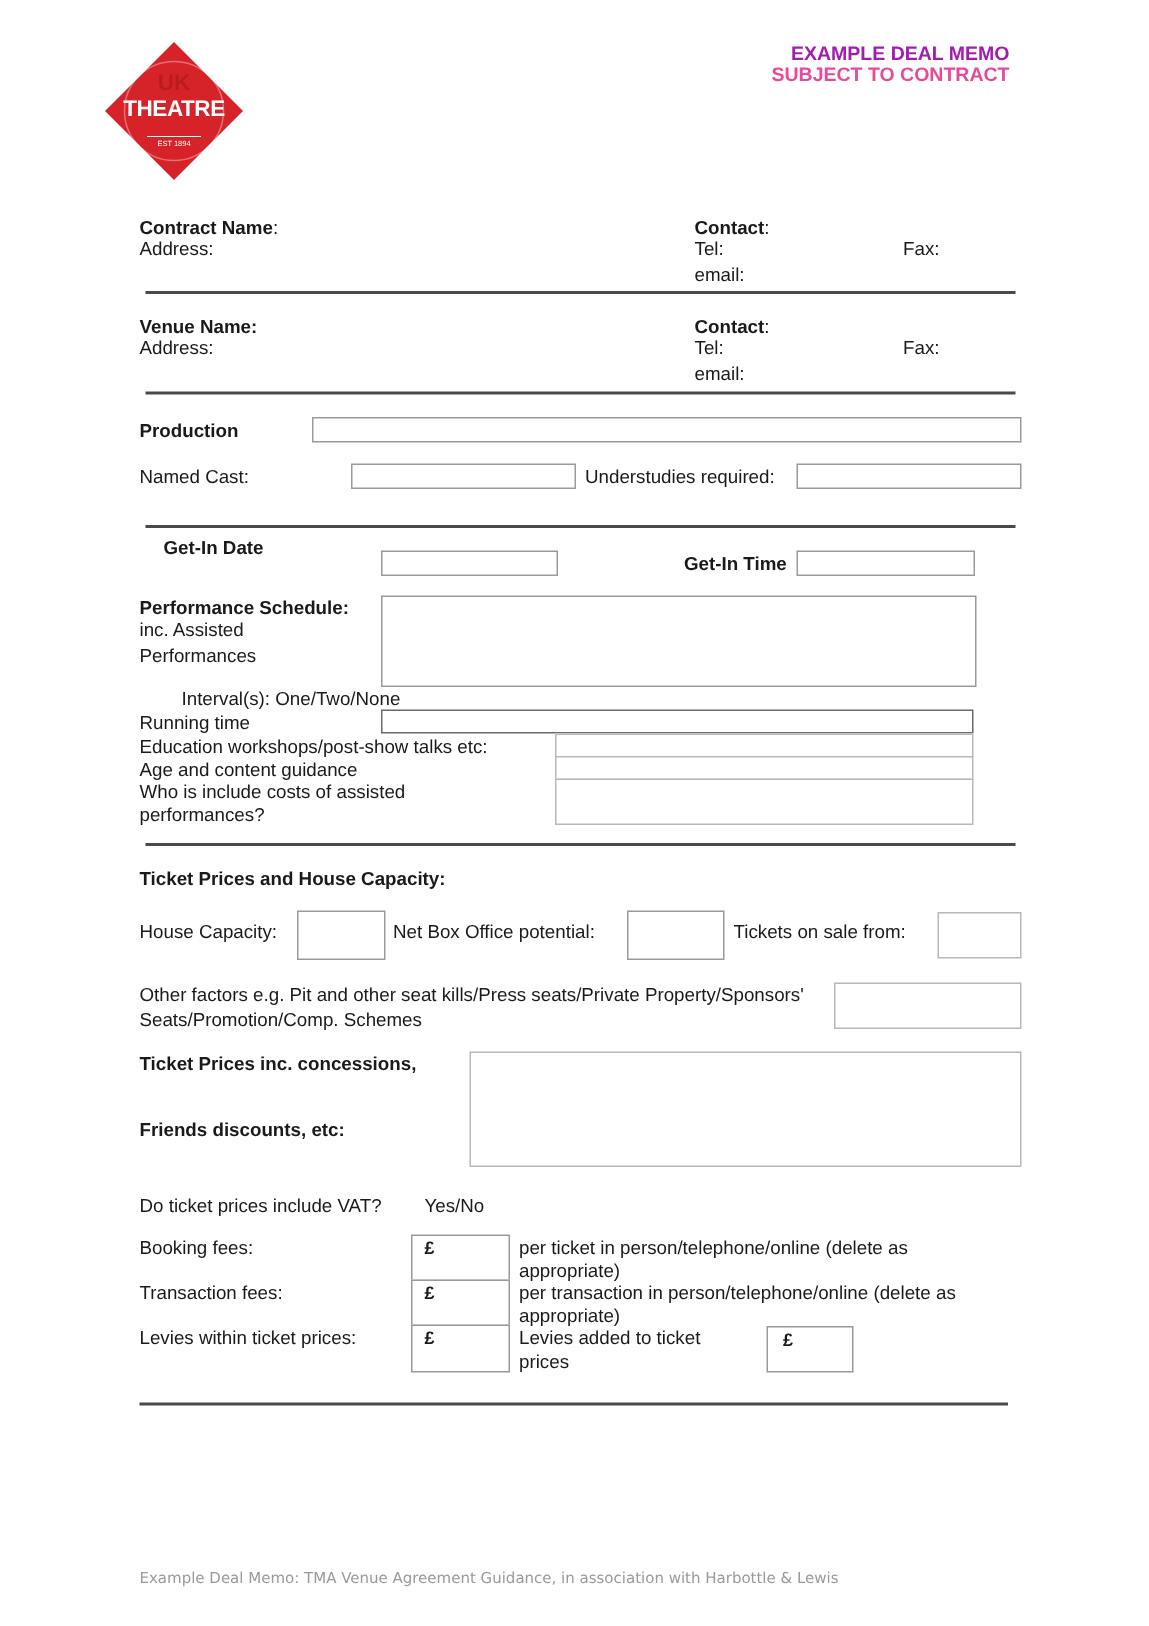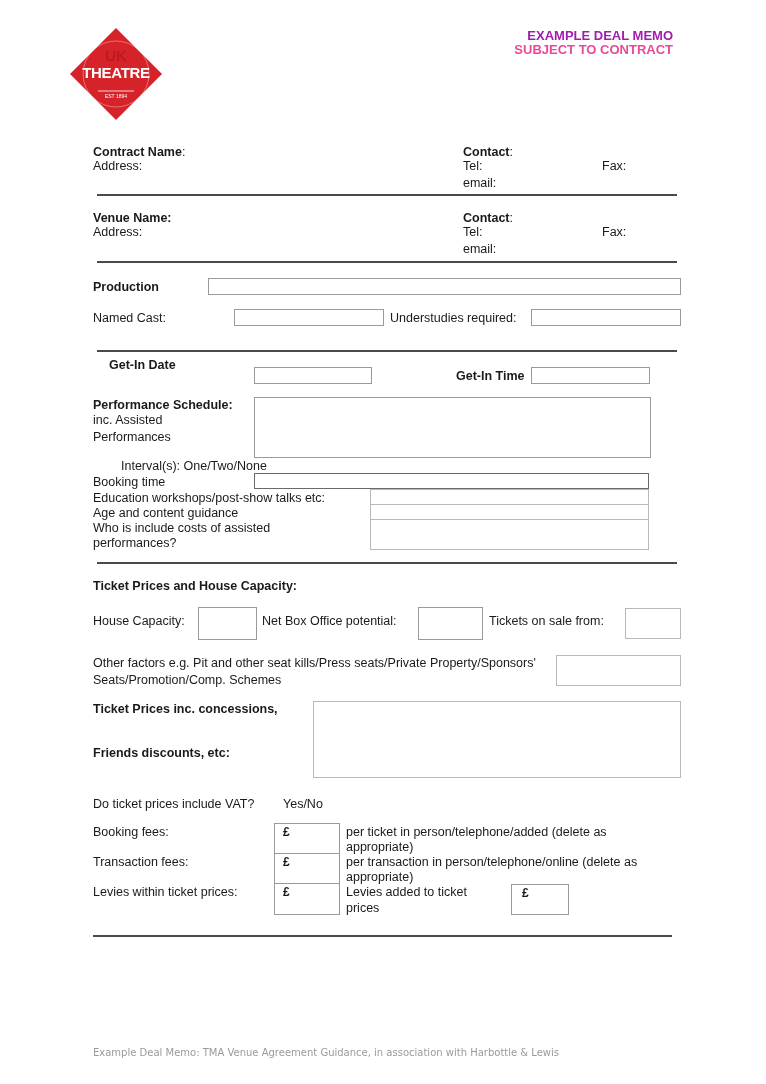--- a/index.html
+++ b/index.html
@@ -64,21 +64,21 @@
 <div class="box" style="left:254px;top:367px;width:118px;height:17px;"><span></span></div>
 <div class="abs t b" style="left:417px;top:369px;margin-left:39px;">Get-In Time</div>
 <div class="box" style="left:531px;top:367px;width:119px;height:17px;"><span></span></div>
 
 <div class="abs t b" style="left:93px;top:398px;">Performance Schedule:</div>
 <div class="abs t" style="left:93px;top:413px;">inc. Assisted</div>
 <div class="abs t" style="left:93px;top:430px;">Performances</div>
 <div class="box" style="left:254px;top:397px;width:397px;height:61px;"></div>
 
 <div class="abs t" style="left:93px;top:459px;margin-left:28px;">Interval(s): One/Two/None</div>
-<div class="abs t" style="left:93px;top:475px;">Booking time</div>
+<div class="abs t" style="left:93px;top:475px;">Running time</div>
 <div class="box" style="left:254px;top:473px;width:395px;height:16px;border-color:#6a6a6a;"></div>
 <div class="abs t" style="left:93px;top:491px;">Education workshops/post-show talks etc:</div>
 <div class="box light" style="left:370px;top:489px;width:279px;height:16px;"></div>
 <div class="abs t" style="left:93px;top:506px;">Age and content guidance</div>
 <div class="box light" style="left:370px;top:504px;width:279px;height:16px;"></div>
 <div class="abs t" style="left:93px;top:521px;">Who is include costs of assisted</div>
 <div class="abs t" style="left:93px;top:536px;">performances?</div>
 <div class="box light" style="left:370px;top:519px;width:279px;height:31px;"></div>
 
 <div class="rule" style="left:97px;top:562px;width:580px;"></div>
@@ -100,21 +100,21 @@
 <div class="abs t b" style="left:93px;top:746px;text-align:right;">Friends discounts, etc:</div>
 <div class="box light" style="left:313px;top:701px;width:368px;height:77px;"></div>
 
 <div class="abs t" style="left:93px;top:797px;">Do ticket prices include VAT?</div>
 <div class="abs t" style="left:283px;top:797px;">Yes/No</div>
 
 <div class="abs t" style="left:93px;top:825px;">Booking fees:</div>
 <div class="box" style="left:274px;top:823px;width:66px;height:31px;">
     <span class="pound">£</span>
   </div>
-<div class="abs t" style="left:346px;top:825px;">per ticket in person/telephone/added (delete as</div>
+<div class="abs t" style="left:346px;top:825px;">per ticket in person/telephone/online (delete as</div>
 <div class="abs t" style="left:346px;top:840px;">appropriate)</div>
 
 <div class="abs t" style="left:93px;top:855px;">Transaction fees:</div>
 <div class="box" style="left:274px;top:853px;width:66px;height:31px;">
     <span class="pound">£</span>
   </div>
 <div class="abs t" style="left:346px;top:855px;">per transaction in person/telephone/online (delete as</div>
 <div class="abs t" style="left:346px;top:870px;">appropriate)</div>
 
 <div class="abs t" style="left:93px;top:885px;">Levies within ticket prices:</div>

